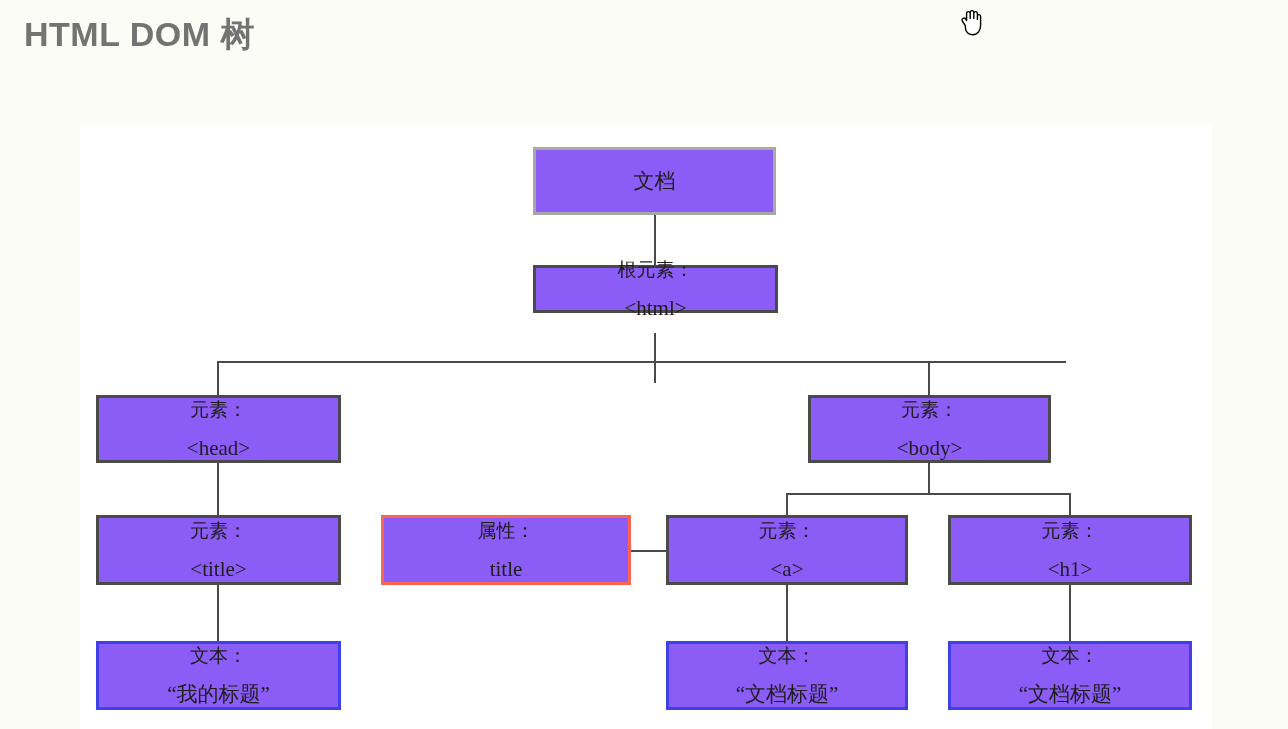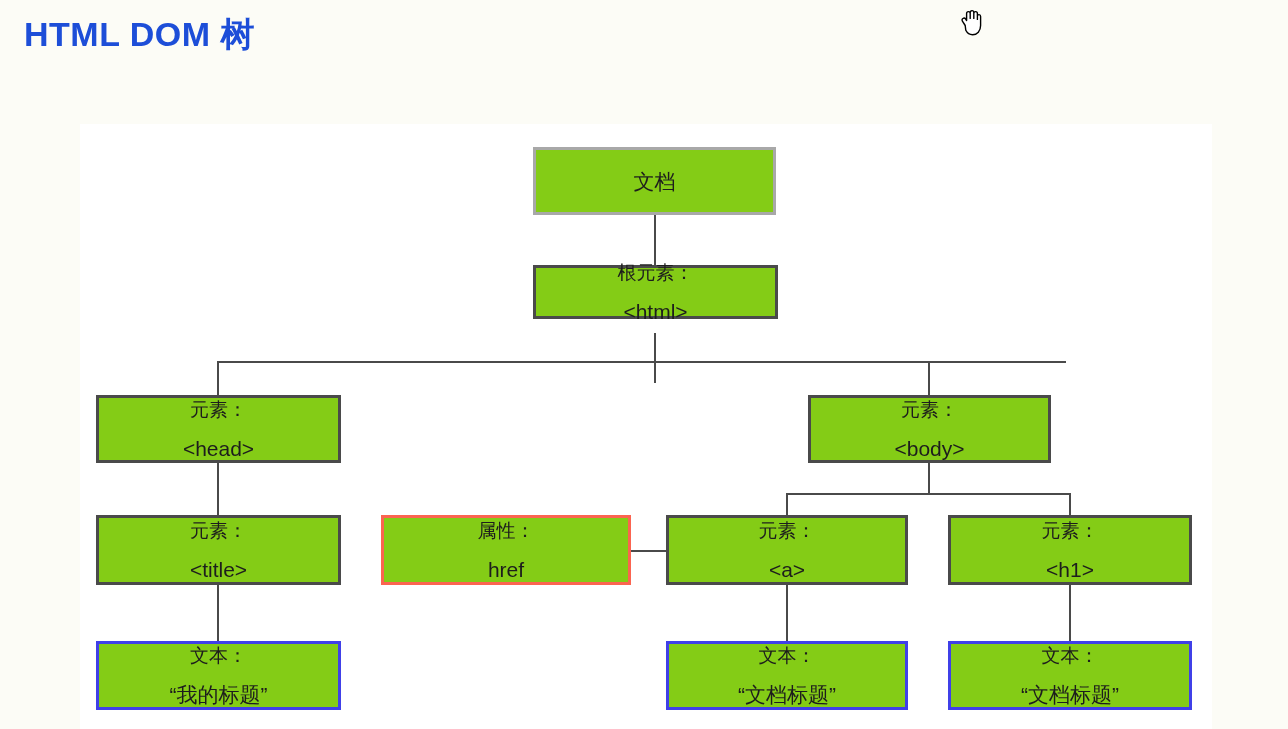--- a/index.html
+++ b/index.html
@@ -16,45 +16,45 @@
   }
 
   
   #page-title {
     position: absolute;
     left: 24px;
     top: 12px;
     font-size: 34px;
     font-weight: bold;
     letter-spacing: 0.5px;
-    color: #1d4ed8;
+    color: #737373;
     white-space: nowrap;
   }
 
   
   #diagram-panel {
     position: absolute;
     left: 80px;
     top: 124px;
     width: 1132px;
     height: 605px;
     background: #ffffff;
   }
 
   
   .node {
     position: absolute;
     box-sizing: border-box;
-    background: #84cc16;
+    background: #8b5cf6;
     display: flex;
     flex-direction: column;
     align-items: center;
     justify-content: center;
     text-align: center;
-    font-family: Liberation Sans, sans-serif;
+    font-family: Liberation Serif, serif;
     color: #1d1d1d;
     z-index: 3;
   }
   .node .ln1 {
     font-size: 19px;
     line-height: 23px;
     white-space: nowrap;
   }
   .node .ln2 {
     font-size: 21px;
@@ -117,21 +117,21 @@
   <div class="conn h" style="left:542px; top:426px; width:47px;"></div>
 
   <div class="conn v" style="left:706px; top:461px; height:56px;"></div>
 
   <div class="conn v" style="left:989px; top:461px; height:56px;"></div>
 
   <div class="node gray-light single" style="left:453px; top:23px; width:243px; height:68px;">
     <span class="ln1">文档</span>
   </div>
 
-  <div class="node gray-dark" style="left:453px; top:141px; width:245px; height:54px;">
+  <div class="node gray-dark" style="left:453px; top:141px; width:245px; height:48px;">
     <span class="ln1">根元素：</span>
     <span class="ln2">&lt;html&gt;</span>
   </div>
 
   <div class="node gray-dark" style="left:16px; top:271px; width:245px; height:68px;">
     <span class="ln1">元素：</span>
     <span class="ln2">&lt;head&gt;</span>
   </div>
 
   <div class="node gray-dark" style="left:728px; top:271px; width:243px; height:68px;">
@@ -139,21 +139,21 @@
     <span class="ln2">&lt;body&gt;</span>
   </div>
 
   <div class="node gray-dark" style="left:16px; top:391px; width:245px; height:70px;">
     <span class="ln1">元素：</span>
     <span class="ln2">&lt;title&gt;</span>
   </div>
 
   <div class="node red" style="left:301px; top:391px; width:250px; height:70px;">
     <span class="ln1">属性：</span>
-    <span class="ln2">href</span>
+    <span class="ln2">title</span>
   </div>
 
   <div class="node gray-dark" style="left:586px; top:391px; width:242px; height:70px;">
     <span class="ln1">元素：</span>
     <span class="ln2">&lt;a&gt;</span>
   </div>
 
   <div class="node gray-dark" style="left:868px; top:391px; width:244px; height:70px;">
     <span class="ln1">元素：</span>
     <span class="ln2">&lt;h1&gt;</span>

